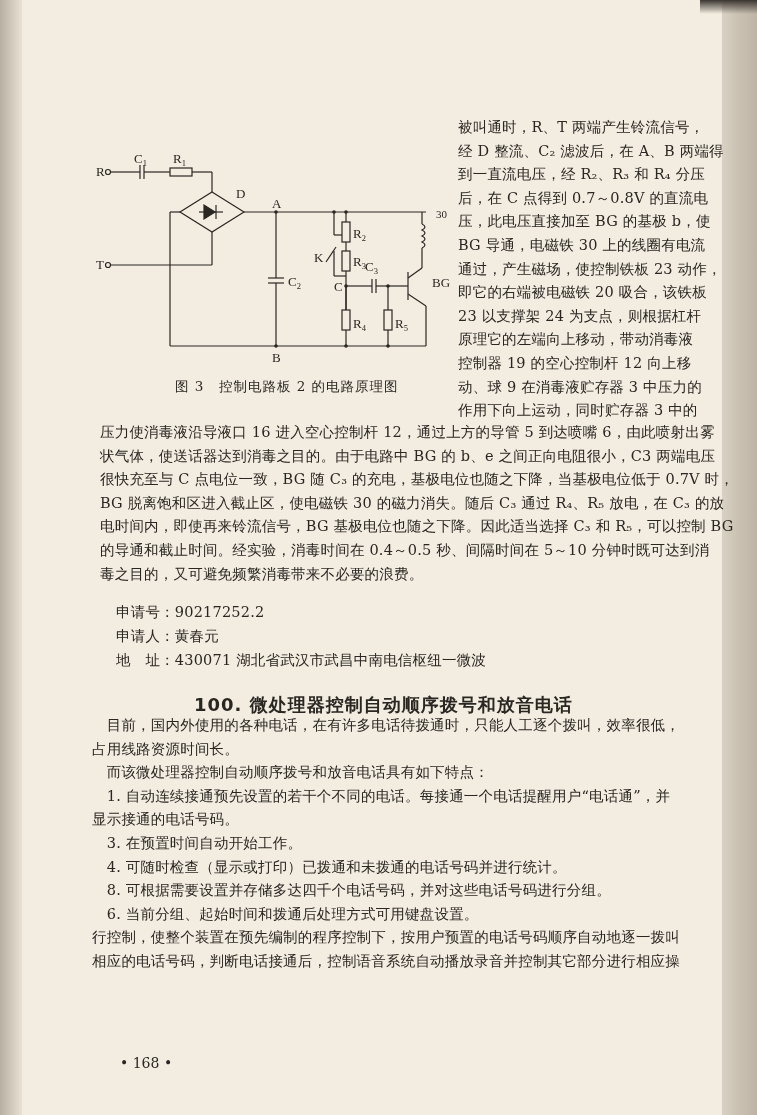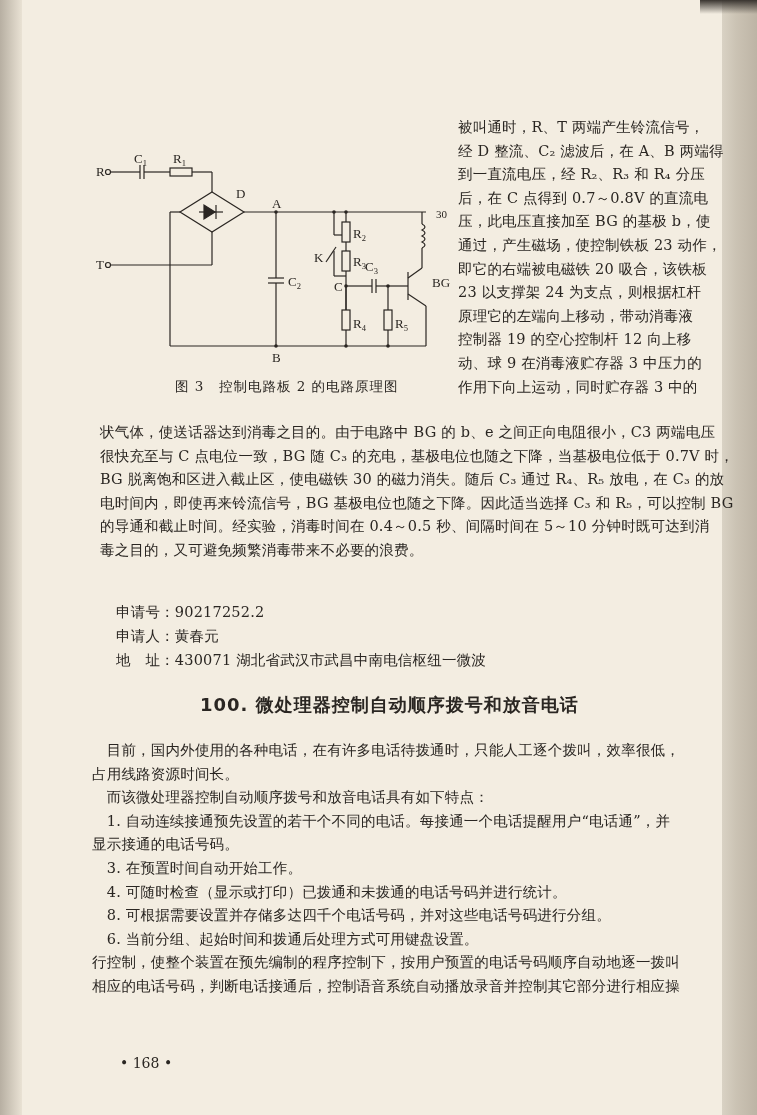--- a/index.html
+++ b/index.html
@@ -23,21 +23,21 @@
   }
   .top-shadow {
     position:absolute; left:700px; top:0; width:57px; height:14px;
     background:linear-gradient(to bottom,#3a3530,rgba(0,0,0,0));
   }
   .txt { position:absolute; font-size:14.5px; line-height:23.5px; letter-spacing:0.2px; white-space:nowrap; }
   .right-col { left:458px; top:116px; width:270px; }
   .full { left:100px; width:625px; }
   .line { height:23.6px; }
   .caption { position:absolute; left:175px; top:378px; font-size:13.5px; letter-spacing:1px; }
-  .heading { position:absolute; left:200px; top:693px; font-family:"DejaVu Sans","Liberation Sans",sans-serif; font-weight:bold; font-size:18px; letter-spacing:1px;text-align:right; }
+  .heading { position:absolute; left:194px; top:693px; font-family:"DejaVu Sans","Liberation Sans",sans-serif; font-weight:bold; font-size:18px; letter-spacing:1px;text-align:right; }
   .pagenum { position:absolute; left:120px; top:1055px; font-size:14px; }
   .fig { position:absolute; left:96px; top:150px; width:362px; height:225px; }
   .fig text { font-family:"Liberation Serif","DejaVu Serif",serif; font-size:13px; fill:#2a2622; }
   .fig .sub { font-size:8.5px; }
 </style>
 </head>
 <body>
 
 <div class="left-shadow"></div>
 <div class="page"></div>
@@ -140,47 +140,49 @@
 </svg>
 
 <div class="caption">图 3　控制电路板 2 的电路原理图</div>
 
 <div class="txt right-col">
   <div class="line">被叫通时，R、T 两端产生铃流信号，</div>
   <div class="line">经 D 整流、C₂ 滤波后，在 A、B 两端得</div>
   <div class="line">到一直流电压，经 R₂、R₃ 和 R₄ 分压</div>
   <div class="line">后，在 C 点得到 0.7～0.8V 的直流电</div>
   <div class="line">压，此电压直接加至 BG 的基极 b，使</div>
+  <div class="line">BG 导通，电磁铁 30 上的线圈有电流</div>
   <div class="line">通过，产生磁场，使控制铁板 23 动作，</div>
   <div class="line">即它的右端被电磁铁 20 吸合，该铁板</div>
   <div class="line">23 以支撑架 24 为支点，则根据杠杆</div>
   <div class="line">原理它的左端向上移动，带动消毒液</div>
   <div class="line">控制器 19 的空心控制杆 12 向上移</div>
   <div class="line">动、球 9 在消毒液贮存器 3 中压力的</div>
   <div class="line">作用下向上运动，同时贮存器 3 中的</div>
 </div>
 
 <div class="txt full" style="top:421px">
+  <div class="line">压力使消毒液沿导液口 16 进入空心控制杆 12，通过上方的导管 5 到达喷嘴 6，由此喷射出雾</div>
   <div class="line">状气体，使送话器达到消毒之目的。由于电路中 BG 的 b、e 之间正向电阻很小，C3 两端电压</div>
   <div class="line">很快充至与 C 点电位一致，BG 随 C₃ 的充电，基极电位也随之下降，当基极电位低于 0.7V 时，</div>
   <div class="line">BG 脱离饱和区进入截止区，使电磁铁 30 的磁力消失。随后 C₃ 通过 R₄、R₅ 放电，在 C₃ 的放</div>
   <div class="line">电时间内，即使再来铃流信号，BG 基极电位也随之下降。因此适当选择 C₃ 和 R₅，可以控制 BG</div>
   <div class="line">的导通和截止时间。经实验，消毒时间在 0.4～0.5 秒、间隔时间在 5～10 分钟时既可达到消</div>
   <div class="line">毒之目的，又可避免频繁消毒带来不必要的浪费。</div>
 </div>
 
 <div class="txt" style="left:116px; top:600px; line-height:24px;">
   <div>申请号：90217252.2</div>
   <div>申请人：黄春元</div>
   <div>地　址：430071 湖北省武汉市武昌中南电信枢纽一微波</div>
 </div>
 
 <div class="heading">100. 微处理器控制自动顺序拨号和放音电话</div>
 
-<div class="txt full" style="top:739px; left:92px;">
+<div class="txt full" style="top:714px; left:92px;">
   <div class="line">　目前，国内外使用的各种电话，在有许多电话待拨通时，只能人工逐个拨叫，效率很低，</div>
   <div class="line">占用线路资源时间长。</div>
   <div class="line">　而该微处理器控制自动顺序拨号和放音电话具有如下特点：</div>
   <div class="line">　1. 自动连续接通预先设置的若干个不同的电话。每接通一个电话提醒用户“电话通”，并</div>
   <div class="line">显示接通的电话号码。</div>
   <div class="line">　3. 在预置时间自动开始工作。</div>
   <div class="line">　4. 可随时检查（显示或打印）已拨通和未拨通的电话号码并进行统计。</div>
   <div class="line">　8. 可根据需要设置并存储多达四千个电话号码，并对这些电话号码进行分组。</div>
   <div class="line">　6. 当前分组、起始时间和拨通后处理方式可用键盘设置。</div>
   <div class="line">行控制，使整个装置在预先编制的程序控制下，按用户预置的电话号码顺序自动地逐一拨叫</div>

